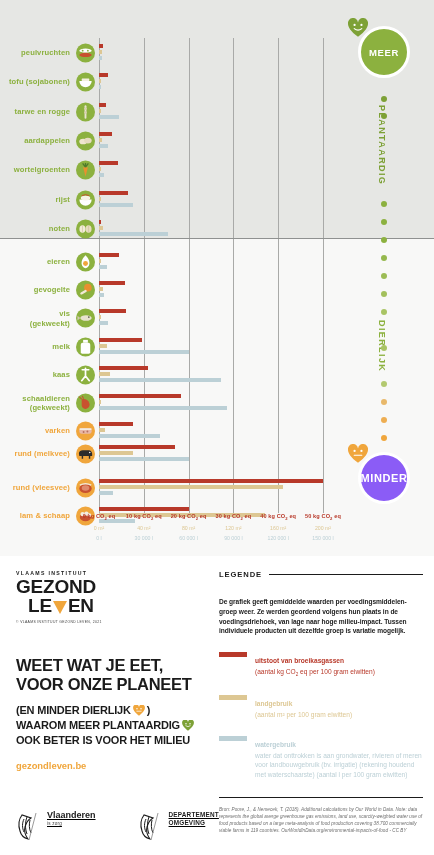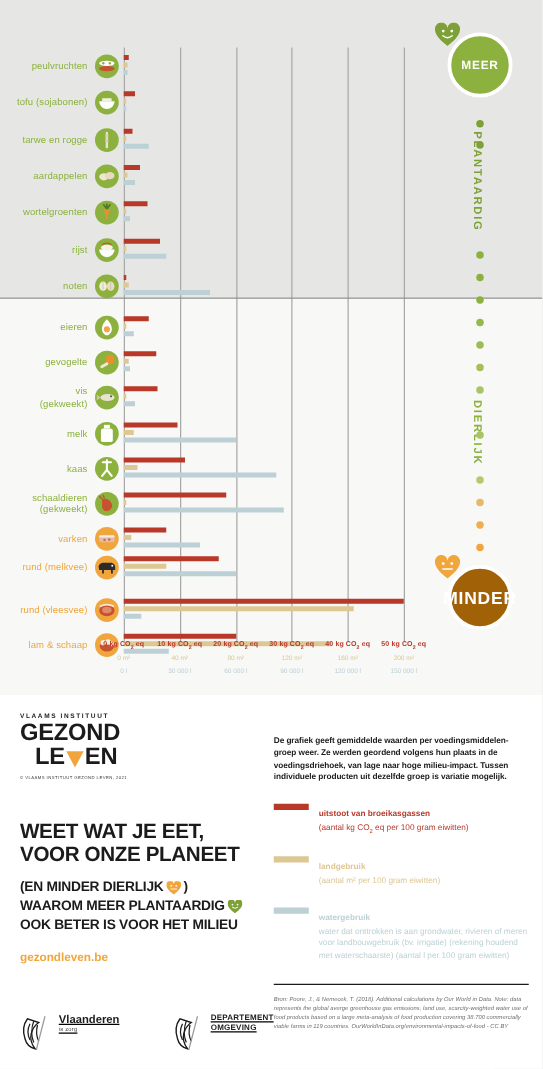--- a/index.html
+++ b/index.html
@@ -49,21 +49,21 @@
     left: 0; width: 434px;
     height: 42px;
   }
   .row-label {
     position: absolute;
     right: 364px;
     top: 50%;
     transform: translateY(-50%);
     text-align: right;
     font-size: 7.6px;
-    font-weight: normal;
+    font-weight: bold;
     line-height: 1.25;
     letter-spacing: .1px;
     white-space: pre-line;
     color: #8cb13f;
   }
   .row.animal .row-label { color: #f0a63c; }
 
   .row-icon {
     position: absolute;
     left: 76px;
@@ -105,21 +105,21 @@
     font-weight: bold;
     letter-spacing: .6px;
     border: 3px solid #ffffff;
   }
   #bubble-meer {
     left: 358px; top: 26px; width: 52px; height: 52px;
     background: #8cb13f; font-size: 9.5px;
   }
   #bubble-minder {
     left: 358px; top: 452px; width: 52px; height: 52px;
-    background: #a16207; font-size: 14px;
+    background: #8b5cf6; font-size: 11px;
   }
   .vert-label {
     position: absolute;
     writing-mode: vertical-rl;
     font-size: 9px; font-weight: bold; letter-spacing: 1.4px;
   }
   #label-plantaardig { left: 377px; top: 105px; color: #7da136; }
   #label-dierlijk    { left: 377px; top: 320px; color: #8cb13f; }
 
   .heart { position: absolute; width: 20px; height: 20px; }
@@ -590,20 +590,24 @@
         <line x1="20" y1="2" x2="13" y2="29" stroke="#9a9a9a" stroke-width="1"></line>
       </svg>
       <div>
         <div class="dept-name">DEPARTEMENT</div>
         <div class="dept-name">OMGEVING</div>
       </div>
     </div>
   </div>
 
   <div id="bot-right">
+    <div class="legende-head">
+      <span class="legende-title">LEGENDE</span>
+      <span class="legende-rule"></span>
+    </div>
     <div class="legende-intro">De grafiek geeft gemiddelde waarden per voedingsmiddelen-groep weer. Ze werden geordend volgens hun plaats in de voedingsdriehoek, van lage naar hoge milieu-impact. Tussen individuele producten uit dezelfde groep is variatie mogelijk.</div>
 
     <div class="leg-item leg-ghg">
       <span class="leg-swatch"></span>
       <span>
         <span class="leg-title">uitstoot van broeikasgassen</span>
         <span class="leg-desc" style="display:block">(aantal kg CO<sub>2</sub> eq per 100 gram eiwitten)</span>
       </span>
     </div>
 

